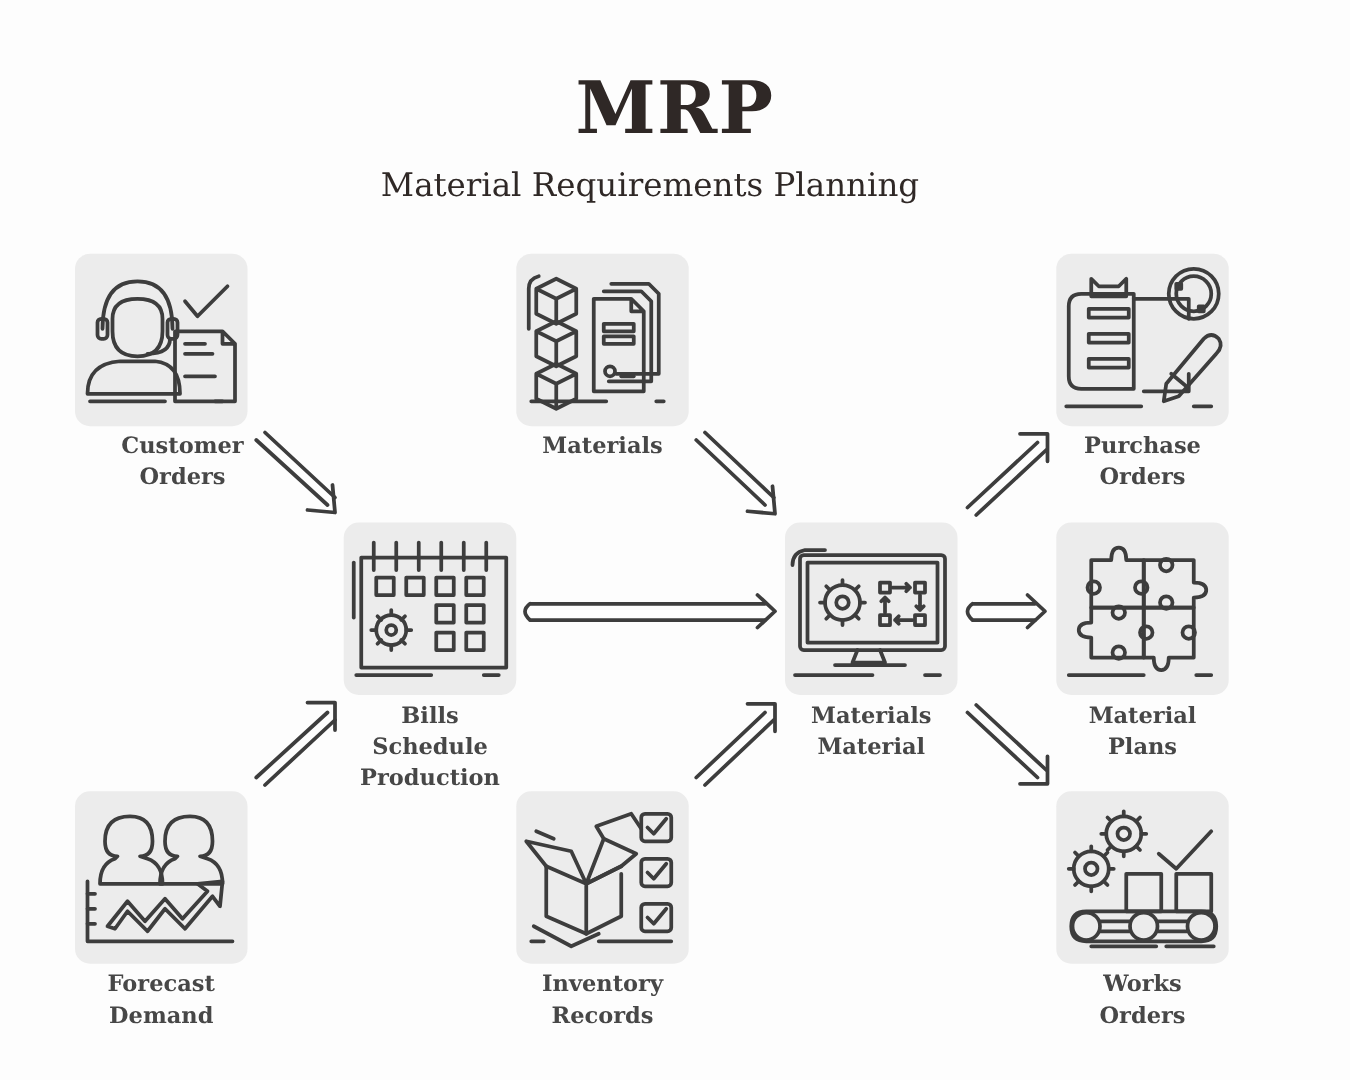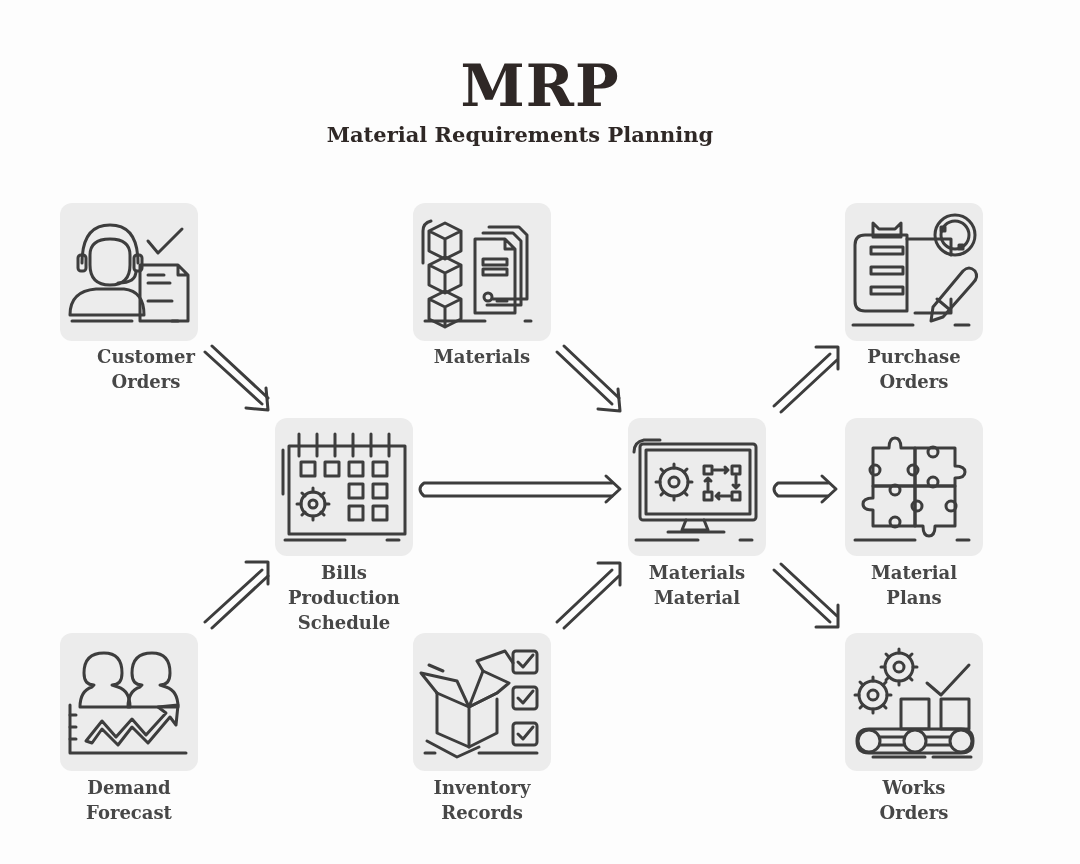--- a/index.html
+++ b/index.html
@@ -1,18 +1,18 @@
 <!DOCTYPE html>
 <html><head>
 <meta charset="utf-8">
 <style>
   html, body { margin:0; padding:0; }
   body { width:1080px; height:864px; background:#fdfdfd; position:relative; overflow:hidden; font-family:"DejaVu Serif", serif; color:#3a3a3a; }
   .title { position:absolute; left:0; width:1080px; top:52px; text-align:center; font-family:"DejaVu Serif", serif; font-weight:bold; font-size:58px; color:#2f2826; letter-spacing:1px; }
-  .subtitle { position:absolute; left:0; width:1040px; top:122px; text-align:center; font-family:"DejaVu Serif", serif; font-weight:bold; font-size:21px; color:#2f2826; }
+  .subtitle { position:absolute; left:0; width:1040px; top:134px; text-align:center; font-family:"DejaVu Serif", serif; font-weight:normal; font-size:26px; color:#2f2826; }
   .tile { position:absolute; width:138px; height:138px; background:#ececec; border-radius:12px; }
   .tile svg { position:absolute; left:0; top:0; width:138px; height:138px; }
   .label { position:absolute; width:200px; text-align:center; font-family:"DejaVu Serif", serif; font-weight:bold; font-size:18px; line-height:25px; color:#474747; }
   .arrows { position:absolute; left:0; top:0; width:1080px; height:864px; }
   .st { fill:none; stroke:#3d3d3d; stroke-width:3; stroke-linecap:round; stroke-linejoin:round; }
 </style>
 </head>
 <body>
 
 <div class="title">MRP</div>
@@ -145,22 +145,22 @@
     <rect class="st" x="98" y="66" width="14" height="14"></rect>
     <rect class="st" x="74" y="88" width="14" height="14"></rect>
     <rect class="st" x="98" y="88" width="14" height="14"></rect>
     <circle class="st" cx="38" cy="86" r="12"></circle>
     <circle class="st" cx="38" cy="86" r="4"></circle>
     <path class="st" d="M38,70 L38,74 M38,98 L38,102 M22,86 L26,86 M50,86 L54,86 M27,75 L30,78 M46,94 L49,97 M27,97 L30,94 M46,78 L49,75"></path>
   </svg>
 </div>
 <div class="label" style="left:244px;top:560px;">
   <div>Bills</div>
+  <div>Schedule</div>
   <div>Production</div>
-  <div>Schedule</div>
 </div>
 
 <div class="tile" style="left:628px;top:418px;">
   <svg viewBox="0 0 138 138">
     <path class="st" d="M8,122 L70,122 M112,122 L124,122"></path>
     <path class="st" d="M6,34 Q6,24 16,22 L32,22"></path>
     <rect class="st" x="12" y="26" width="116" height="76" rx="3"></rect>
     <rect class="st" x="18" y="32" width="104" height="64"></rect>
     <path class="st" d="M58,102 L54,112 L80,112 L76,102 M40,114 L96,114"></path>
     <circle class="st" cx="46" cy="64" r="14"></circle>
@@ -203,22 +203,22 @@
 <div class="tile" style="left:60px;top:633px;">
   <svg viewBox="0 0 138 138">
     <path class="st" d="M10,72 L10,120 L126,120"></path>
     <path class="st" d="M10,82 L16,82 M10,94 L16,94 M10,106 L16,106"></path>
     <path class="st" d="M34,52 Q24,52 24,40 Q24,20 44,20 Q62,20 62,40 Q62,52 52,52 L58,54 Q70,58 70,74 L20,74 Q20,58 32,54 Z"></path>
     <path class="st" d="M82,52 Q72,52 72,40 Q72,20 92,20 Q110,20 110,40 Q110,52 100,52 L106,54 Q118,58 118,74 L68,74 Q68,58 80,54 Z"></path>
     <path class="st" d="M26,108 L42,88 L56,104 L72,86 L86,102 L106,80 L98,74 L118,72 L116,92 L110,84 L88,110 L72,94 L58,112 L42,96 L32,110 Z"></path>
   </svg>
 </div>
 <div class="label" style="left:29px;top:775px;">
+  <div>Forecast</div>
   <div>Demand</div>
-  <div>Forecast</div>
 </div>
 
 <div class="tile" style="left:413px;top:633px;">
   <svg viewBox="0 0 138 138">
     <path class="st" d="M12,120 L22,120 M66,120 L124,120"></path>
     <path class="st" d="M24,60 L24,100 L56,114 L84,100 L84,66"></path>
     <path class="st" d="M24,60 L56,74 L84,60 M56,74 L56,114"></path>
     <path class="st" d="M24,60 L8,40 L44,48 L56,74"></path>
     <path class="st" d="M56,74 L84,60 L96,50 L70,38 L56,74"></path>
     <path class="st" d="M70,38 L64,28 L92,18 L100,30"></path>

